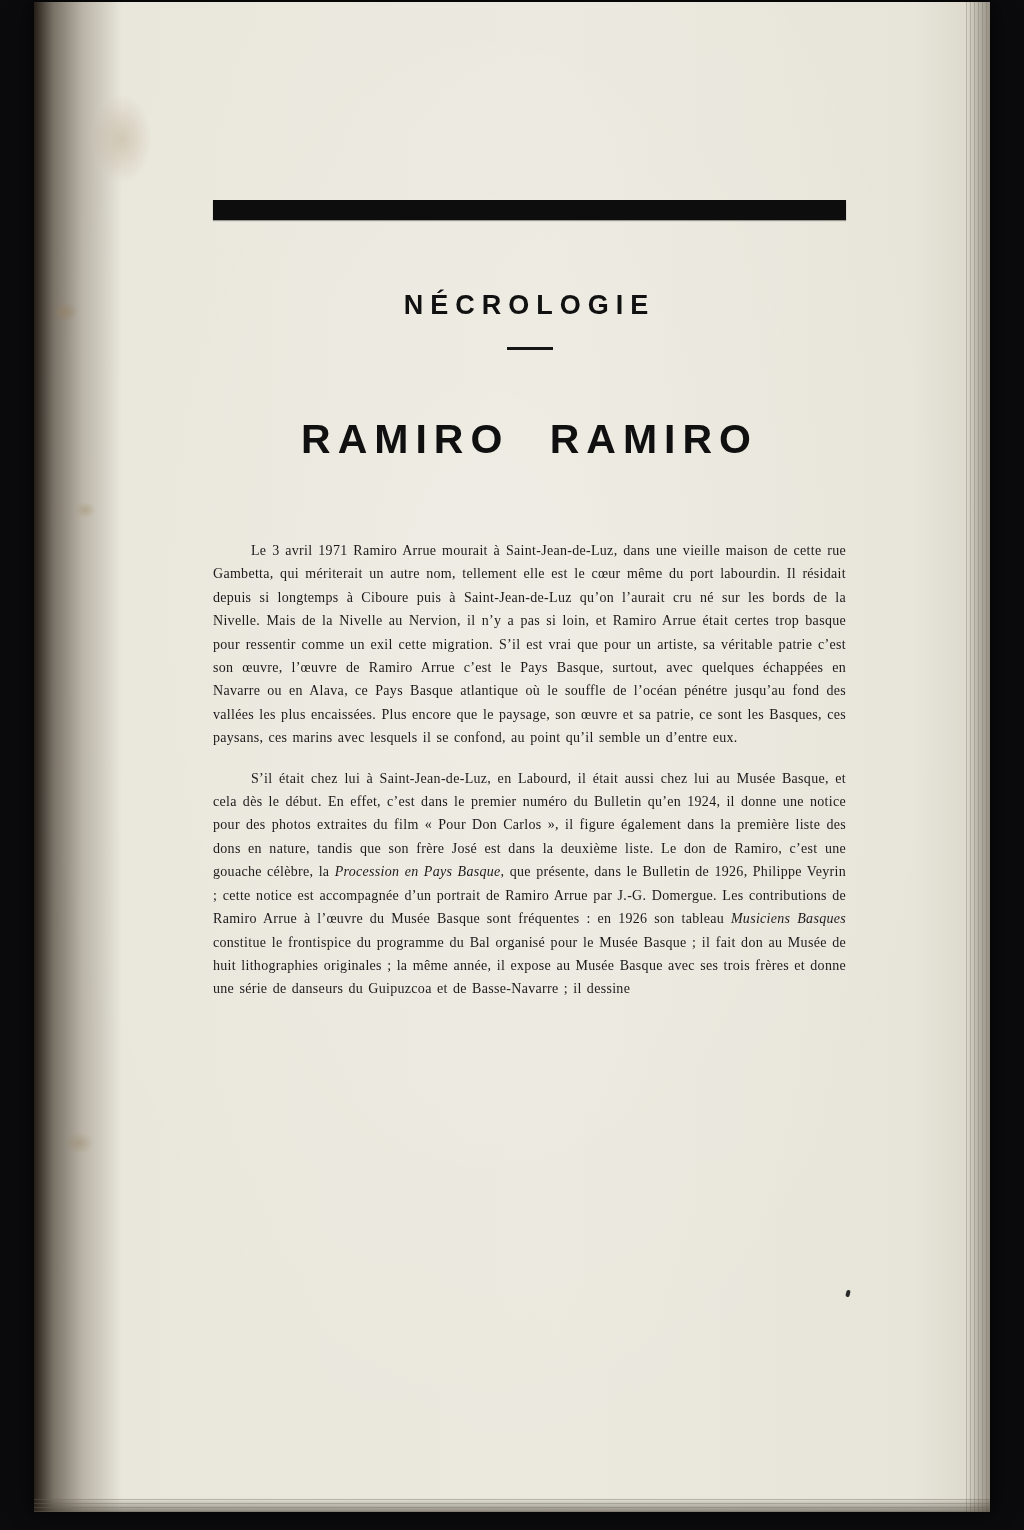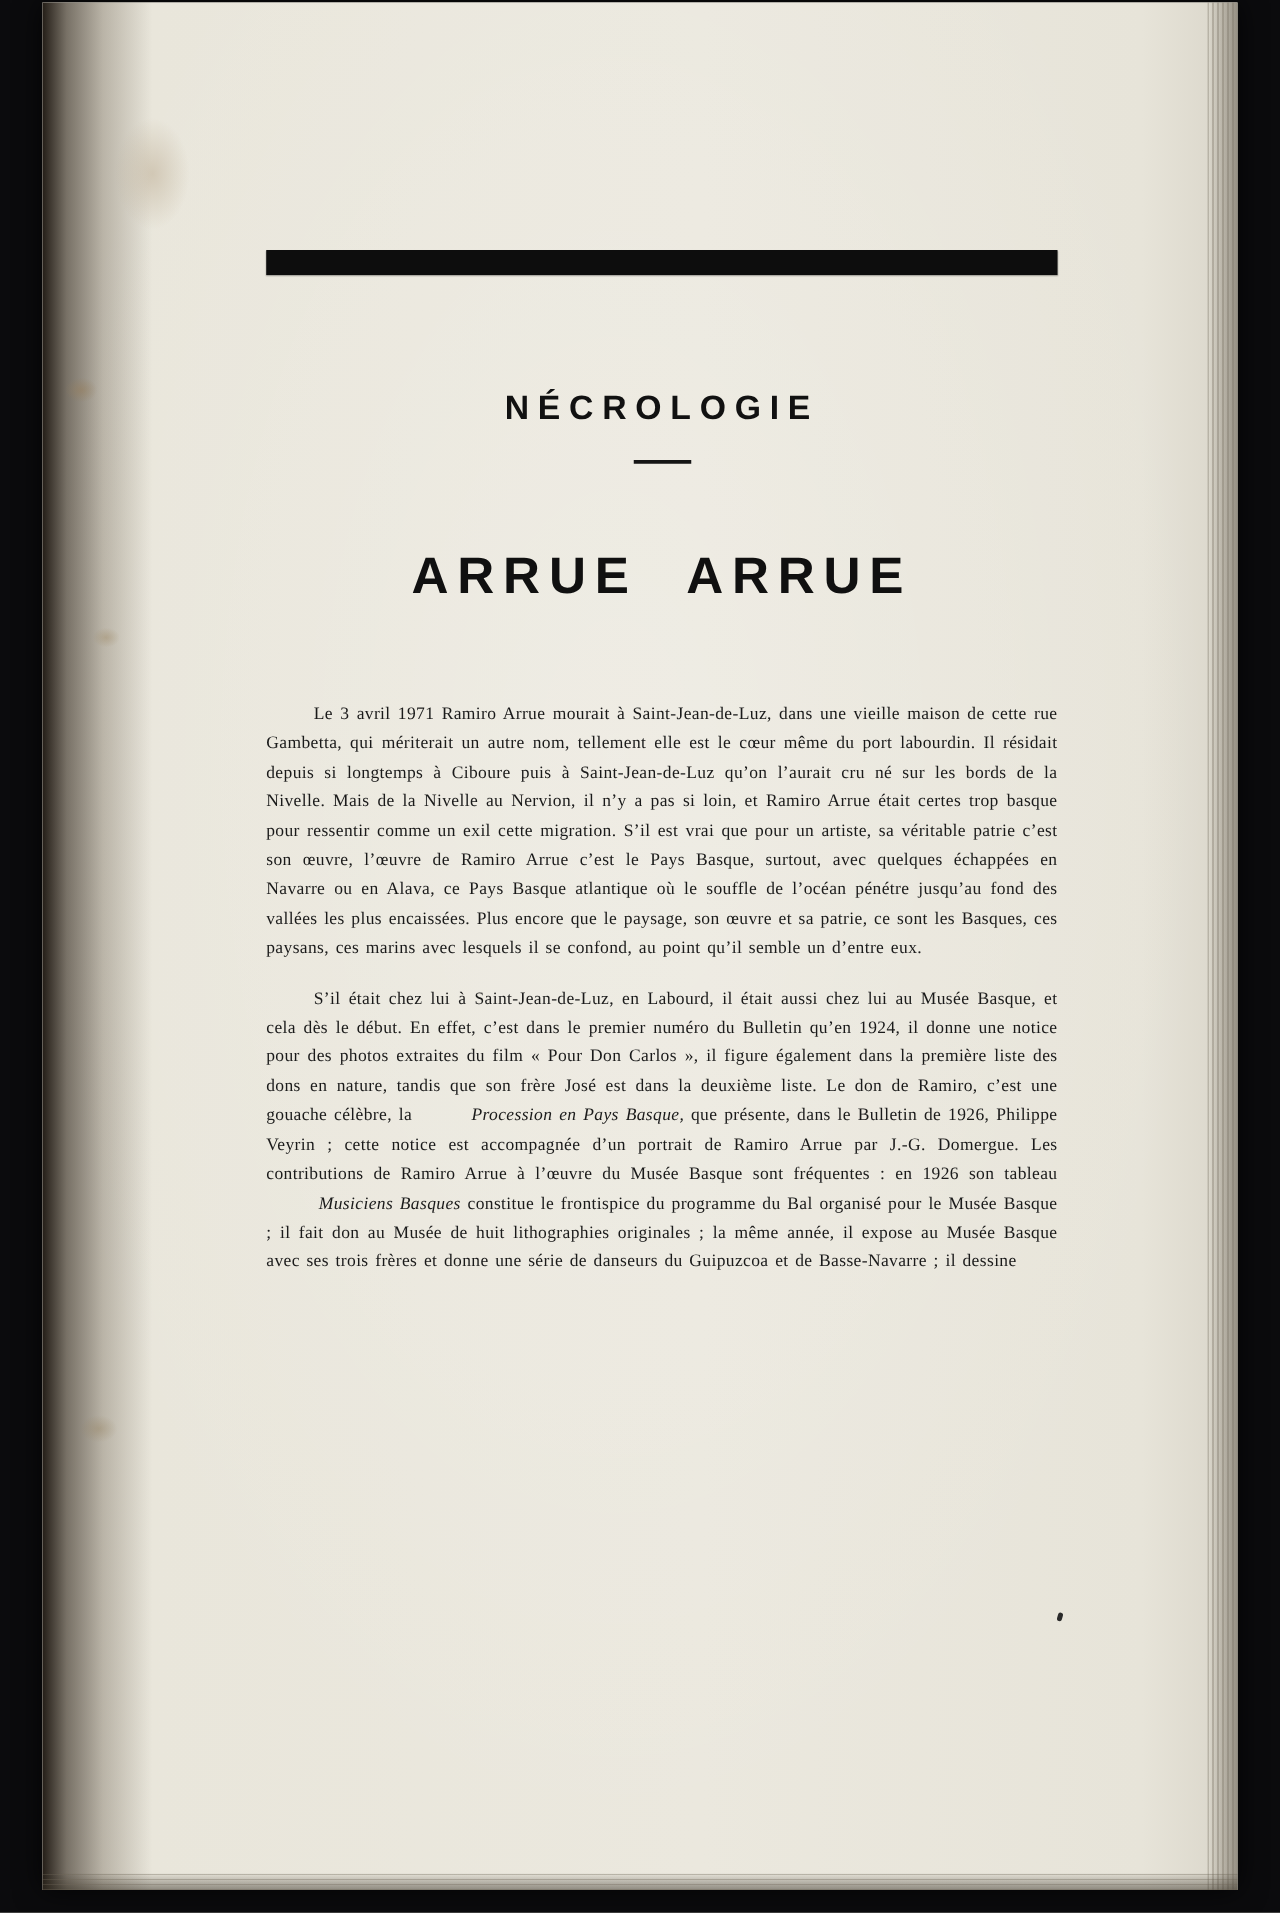--- a/index.html
+++ b/index.html
@@ -92,21 +92,21 @@
   }
 
   .top-rule {
     margin-top: 198px;
     height: 20px;
     background: #0d0d0d;
     box-shadow: 0 1px 1px rgba(0,0,0,0.35);
   }
 
   .section-heading {
-    margin: 91px 0 0 0;
+    margin: 70px 0 0 0;
     text-align: center;
     font-family: "Liberation Sans", sans-serif;
     font-weight: bold;
     font-size: 27px;
     letter-spacing: 7px;
     color: #111;
   }
 
   .section-divider {
     width: 46px;
@@ -133,21 +133,21 @@
     line-height: 23.4px;
     letter-spacing: 0.3px;
     word-spacing: 1.5px;
     text-align: justify;
     color: #1a1a1a;
   }
   .body-text p {
     margin: 0 0 17px 0;
     text-indent: 38px;
   }
-  .body-text em { font-style: italic; margin-left: 42px; }
+  .body-text em { font-style: italic; }
 </style>
 </head>
 <body>
 
 <div class="page">
   <div class="gutter-shadow"></div>
   <div class="page-edge"></div>
   <div class="bottom-edge"></div>
 
   <div class="stain s1"></div>
@@ -156,20 +156,20 @@
   <div class="stain s4"></div>
   <div class="speck"></div>
 
   <div class="content">
     <div class="top-rule"></div>
 
     <h2 class="section-heading">NÉCROLOGIE</h2>
 
     <hr class="section-divider">
 
-    <h1 class="page-title">ARRUE ARRUE</h1>
+    <h1 class="page-title">RAMIRO RAMIRO</h1>
 
     <div class="body-text">
         <p><span>Le 3 avril 1971 Ramiro Arrue mourait à Saint-Jean-de-Luz, dans une vieille maison de cette rue Gambetta, qui mériterait un autre nom, tellement elle est le cœur même du port labourdin. Il résidait depuis si longtemps à Ciboure puis à Saint-Jean-de-Luz qu’on l’aurait cru né sur les bords de la Nivelle. Mais de la Nivelle au Nervion, il n’y a pas si loin, et Ramiro Arrue était certes trop basque pour ressentir comme un exil cette migration. S’il est vrai que pour un artiste, sa véritable patrie c’est son œuvre, l’œuvre de Ramiro Arrue c’est le Pays Basque, surtout, avec quelques échappées en Navarre ou en Alava, ce Pays Basque atlantique où le souffle de l’océan pénétre jusqu’au fond des vallées les plus encaissées. Plus encore que le paysage, son œuvre et sa patrie, ce sont les Basques, ces paysans, ces marins avec lesquels il se confond, au point qu’il semble un d’entre eux.</span></p>
         <p><span>S’il était chez lui à Saint-Jean-de-Luz, en Labourd, il était aussi chez lui au Musée Basque, et cela dès le début. En effet, c’est dans le premier numéro du Bulletin qu’en 1924, il donne une notice pour des photos extraites du film « Pour Don Carlos », il figure également dans la première liste des dons en nature, tandis que son frère José est dans la deuxième liste. Le don de Ramiro, c’est une gouache célèbre, la </span><em>Procession en Pays Basque,</em><span> que présente, dans le Bulletin de 1926, Philippe Veyrin ; cette notice est accompagnée d’un portrait de Ramiro Arrue par J.-G. Domergue. Les contributions de Ramiro Arrue à l’œuvre du Musée Basque sont fréquentes : en 1926 son tableau </span><em>Musiciens Basques</em><span> constitue le frontispice du programme du Bal organisé pour le Musée Basque ; il fait don au Musée de huit lithographies originales ; la même année, il expose au Musée Basque avec ses trois frères et donne une série de danseurs du Guipuzcoa et de Basse-Navarre ; il dessine</span></p>
       </div>
   </div>
 </div>
 
 </body></html>

